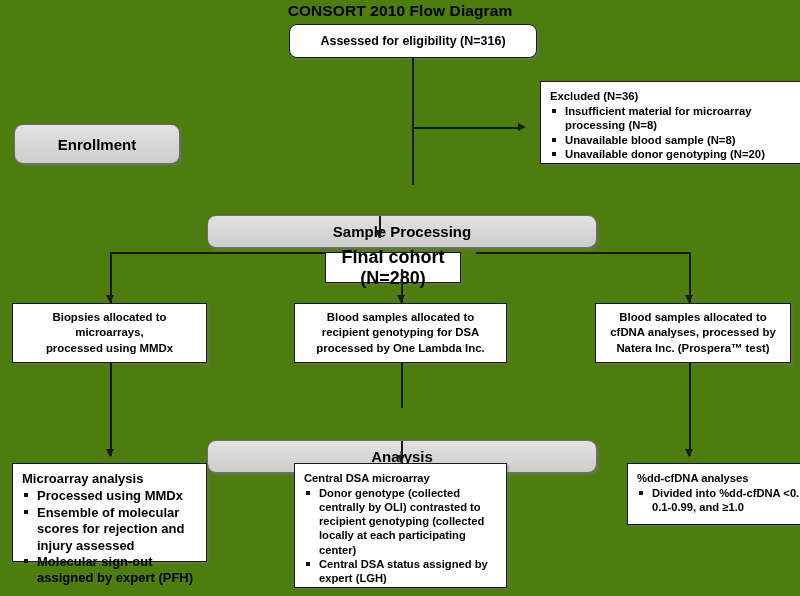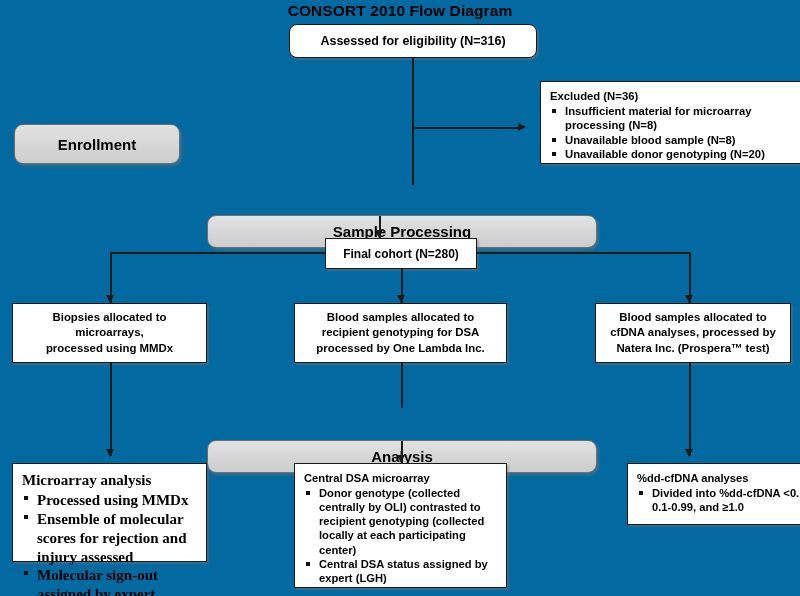--- a/index.html
+++ b/index.html
@@ -8,21 +8,21 @@
     background: #ffffff;
   }
   body {
     font-family: "Liberation Sans", sans-serif;
     color: #000000;
   }
   #diagram {
     position: relative;
     width: 800px;
     height: 596px;
-    background: #0369a1;
+    background: #4d7c0f;
     overflow: hidden;
   }
   .node {
     position: absolute;
     box-sizing: border-box;
     font-weight: bold;
     color: #000;
   }
   
   .box {
@@ -135,21 +135,21 @@
     </ul>
   </div>
 
   <div class="node banner" style="left:207px; top:183px; width:390px; height:33px; font-size:15px;">
     <span>Sample Processing</span>
   </div>
 
   <div class="vline" style="left:379px; top:216px; height:22px;"></div>
   <div class="arrow-down" style="left:375px; top:230px;"></div>
 
-  <div class="node box box-center" style="left:325px; top:238px; width:152px; height:31px; font-size:12px;">
+  <div class="node box box-center" style="left:325px; top:252px; width:136px; height:31px; font-size:18px;">
     <span>Final cohort (N=280)</span>
   </div>
 
   <div class="hline" style="left:110px; top:252px; width:216px;"></div>
   <div class="vline" style="left:110px; top:252px; height:51px;"></div>
   <div class="arrow-down" style="left:106px; top:295px;"></div>
 
   <div class="vline" style="left:401px; top:269px; height:34px;"></div>
   <div class="arrow-down" style="left:397px; top:295px;"></div>
 
@@ -189,21 +189,21 @@
   <div class="vline" style="left:689px; top:363px; height:93px;"></div>
   <div class="arrow-down" style="left:685px; top:449px;"></div>
 
   <div class="node banner" style="left:207px; top:408px; width:390px; height:33px; font-size:15px;">
     <span>Analysis</span>
   </div>
 
   <div class="vline" style="left:401px; top:441px; height:22px;"></div>
   <div class="arrow-down" style="left:397px; top:455px;"></div>
 
-  <div class="node box listbox" style="left:12px; top:463px; width:195px; height:99px; font-size:15px;font-family:Liberation Serif, serif;">
+  <div class="node box listbox" style="left:12px; top:463px; width:195px; height:99px; font-size:13px;">
     <div class="lb-head">Microarray analysis</div>
     <ul class="bul">
       <li>Processed using MMDx</li>
       <li>Ensemble of molecular scores for rejection and injury assessed</li>
       <li>Molecular sign-out assigned by expert (PFH)</li>
     </ul>
   </div>
 
   <div class="node box listbox" style="left:294px; top:463px; width:213px; height:125px; font-size:11.2px;">
     <div class="lb-head">Central DSA microarray</div>

